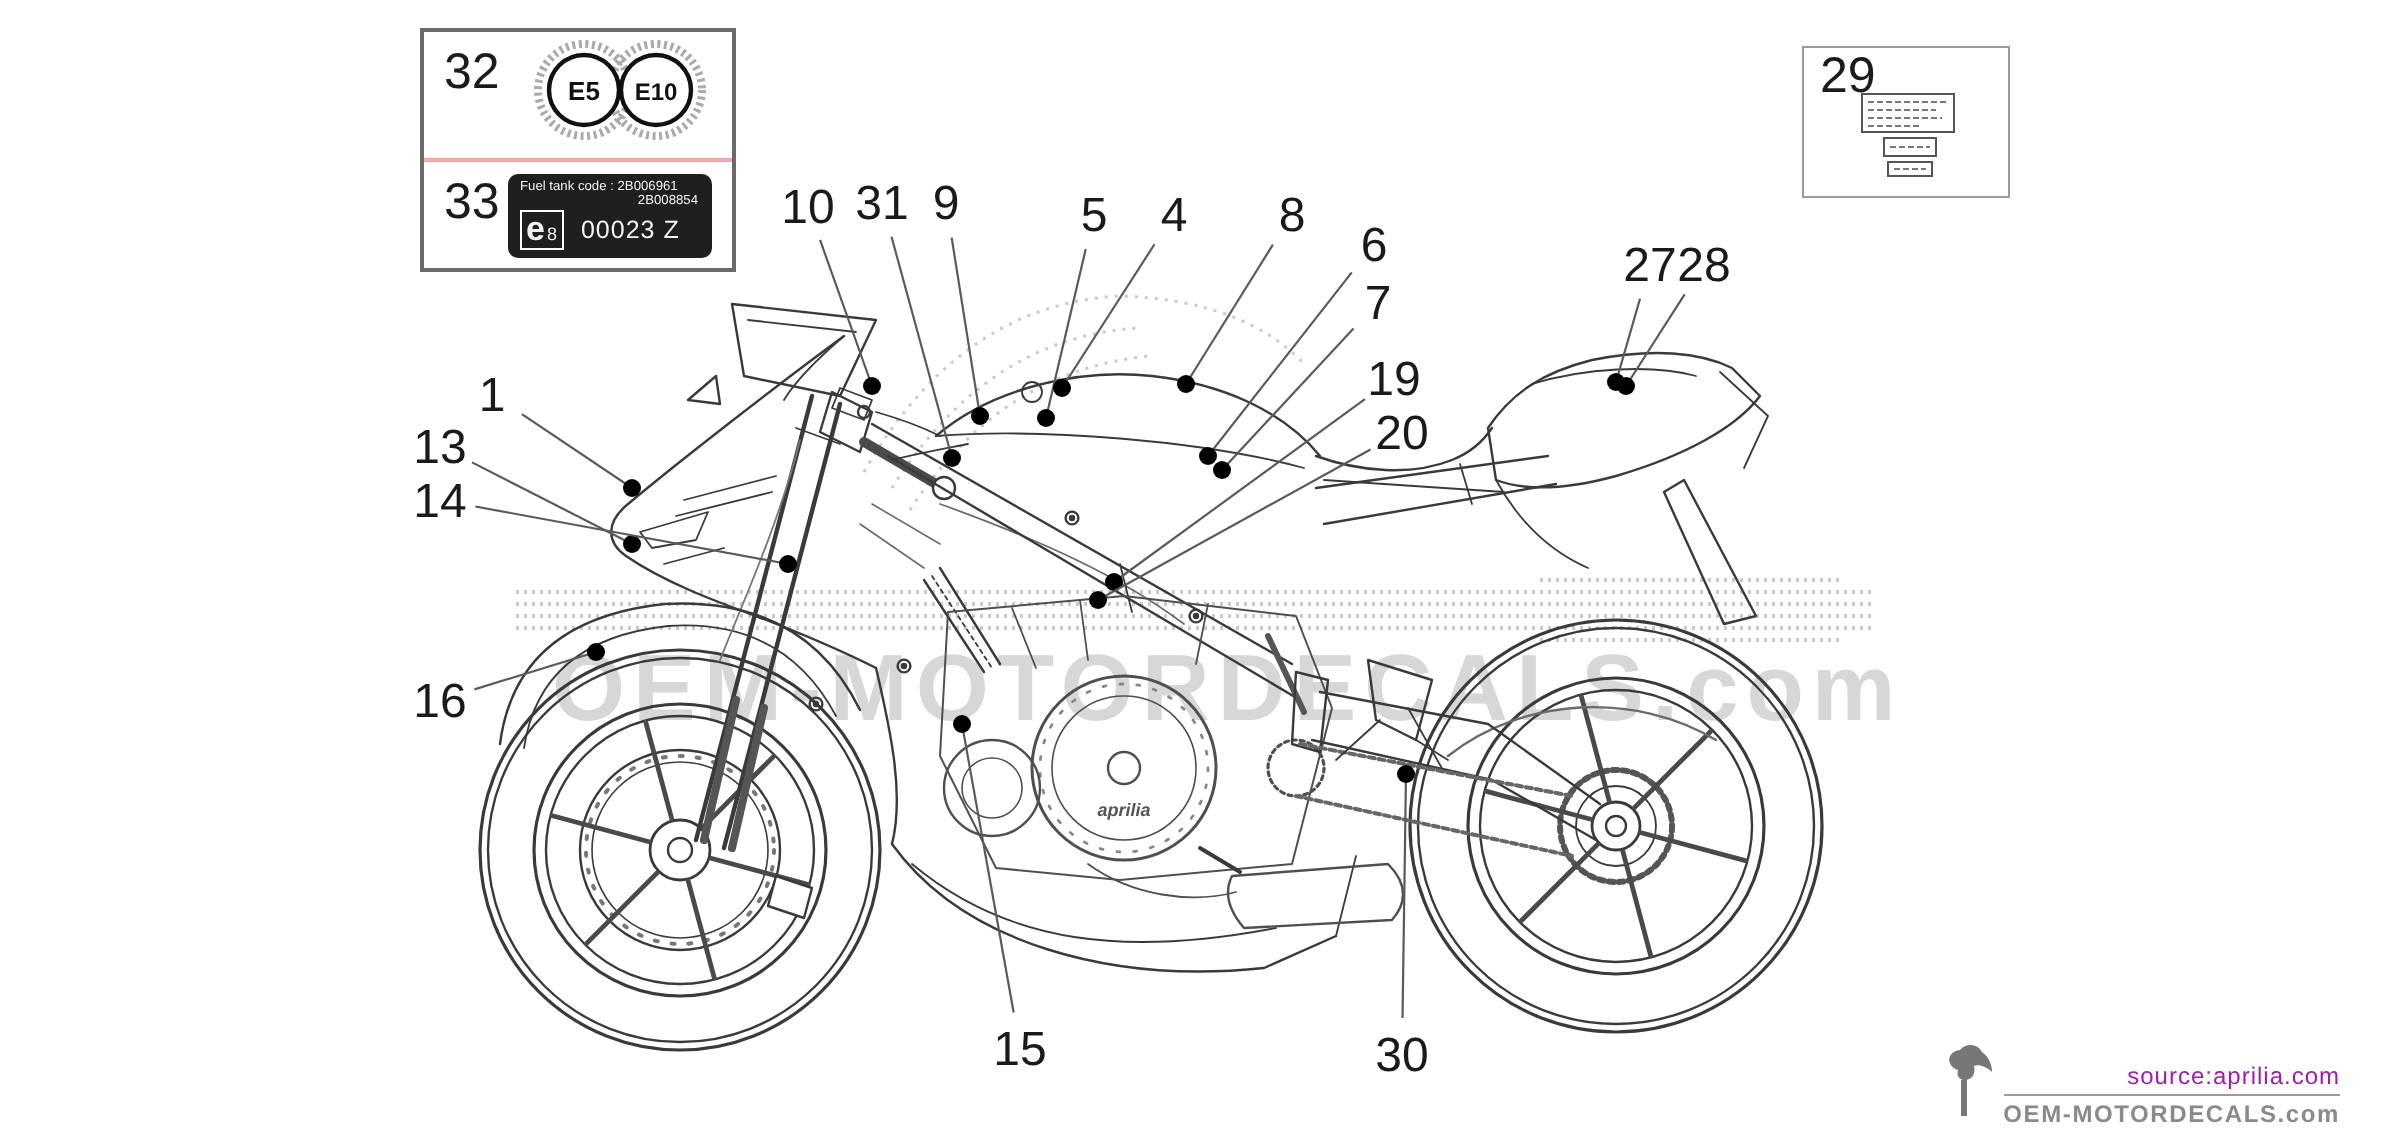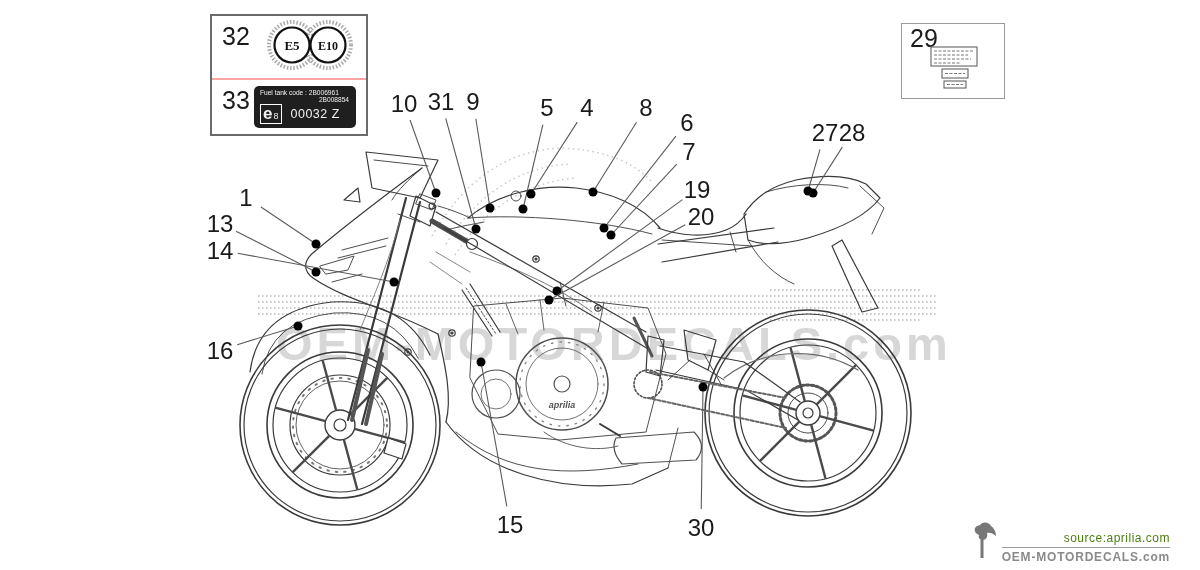--- a/index.html
+++ b/index.html
@@ -8,21 +8,21 @@
   .watermark{position:absolute;left:276px;top:316px;z-index:0;white-space:nowrap;
              font-size:47px;font-weight:bold;letter-spacing:4px;color:#d7d7d7;}
   svg.diagram{position:absolute;left:0;top:0;z-index:1;}
 
   
   .legend-box{position:absolute;left:210px;top:14px;width:158px;height:122px;z-index:2;
               border:2px solid #6a6a6a;background:#fff;display:flex;flex-direction:column;box-sizing:border-box;}
   .legend-row{flex:1;display:flex;align-items:center;padding:2px 6px 2px 10px;box-sizing:border-box;}
   .legend-row + .legend-row{border-top:2px solid #fca5a5;}
   .legend-num{font-size:25px;color:#1b1b1b;line-height:1;align-self:flex-start;margin-top:6px;}
-  .badge-wrap{margin-left:auto;margin-right:2px;font-family:Liberation Serif, serif;}
+  .badge-wrap{margin-left:auto;margin-right:2px;}
 
   .fuel-label{margin-left:auto;margin-right:4px;width:102px;height:42px;background:#1f1f1f;
               border-radius:5px;color:#f2f2f2;padding:3px 5px 2px 6px;box-sizing:border-box;overflow:hidden;}
   .fl-line1{font-size:6.6px;line-height:7px;white-space:nowrap;}
   .fl-line2{font-size:6.6px;line-height:7px;text-align:right;padding-right:2px;}
   .fl-bottom{display:flex;align-items:center;margin-top:1px;}
   .e-box{border:1.2px solid #fff;padding:0 3px 1px 2px;display:inline-flex;align-items:baseline;}
   .e-big{font-size:17px;font-weight:bold;line-height:17px;}
   .e-sub{font-size:9px;margin-left:1px;}
   .fl-approval{font-size:12.5px;margin-left:8px;letter-spacing:0.5px;}
@@ -30,21 +30,21 @@
   
   .box29{position:absolute;left:901px;top:23px;width:104px;height:76px;z-index:2;
          border:1.5px solid #9a9a9a;background:#fff;box-sizing:border-box;}
   .box29 .legend-num{position:absolute;left:8px;top:2px;margin:0;}
   .box29 svg{position:absolute;left:28px;top:20px;}
 
   
   .footer{position:absolute;right:30px;bottom:6px;z-index:2;display:flex;align-items:flex-end;}
   .footer .bird{margin-right:6px;margin-bottom:2px;}
   .footer-text{display:flex;flex-direction:column;align-items:flex-end;}
-  .src-line{font-size:12px;color:#4d7c0f;letter-spacing:0.5px;margin-bottom:2px;}
+  .src-line{font-size:12px;color:#a21caf;letter-spacing:0.5px;margin-bottom:2px;}
   .site-line{font-size:12px;font-weight:bold;color:#8a8a8a;letter-spacing:0.8px;
              border-top:1.5px solid #9a9a9a;padding-top:2px;}
 </style>
 </head>
 <body>
 
 <div class="stage">
 
   <div class="watermark">OEM-MOTORDECALS.com</div>
 
@@ -281,21 +281,21 @@
     <div class="legend-row">
       <span class="legend-num">33</span>
       <div class="fuel-label">
         <div class="fl-line1">Fuel tank code : 2B006961</div>
         <div class="fl-line2">2B008854</div>
         <div class="fl-bottom">
           <span class="e-box">
               <span class="e-big">e</span>
               <span class="e-sub">8</span>
             </span>
-          <span class="fl-approval">00032 Z</span>
+          <span class="fl-approval">00023 Z</span>
         </div>
       </div>
     </div>
   </div>
 
   <div class="box29">
     <span class="legend-num">29</span>
     <svg width="52" height="46" viewBox="0 0 52 46">
       <rect x="1" y="3" width="46" height="19" fill="#fff" stroke="#555" stroke-width="1"></rect>
       <g stroke="#777" stroke-width="1" stroke-dasharray="3 1.5">

